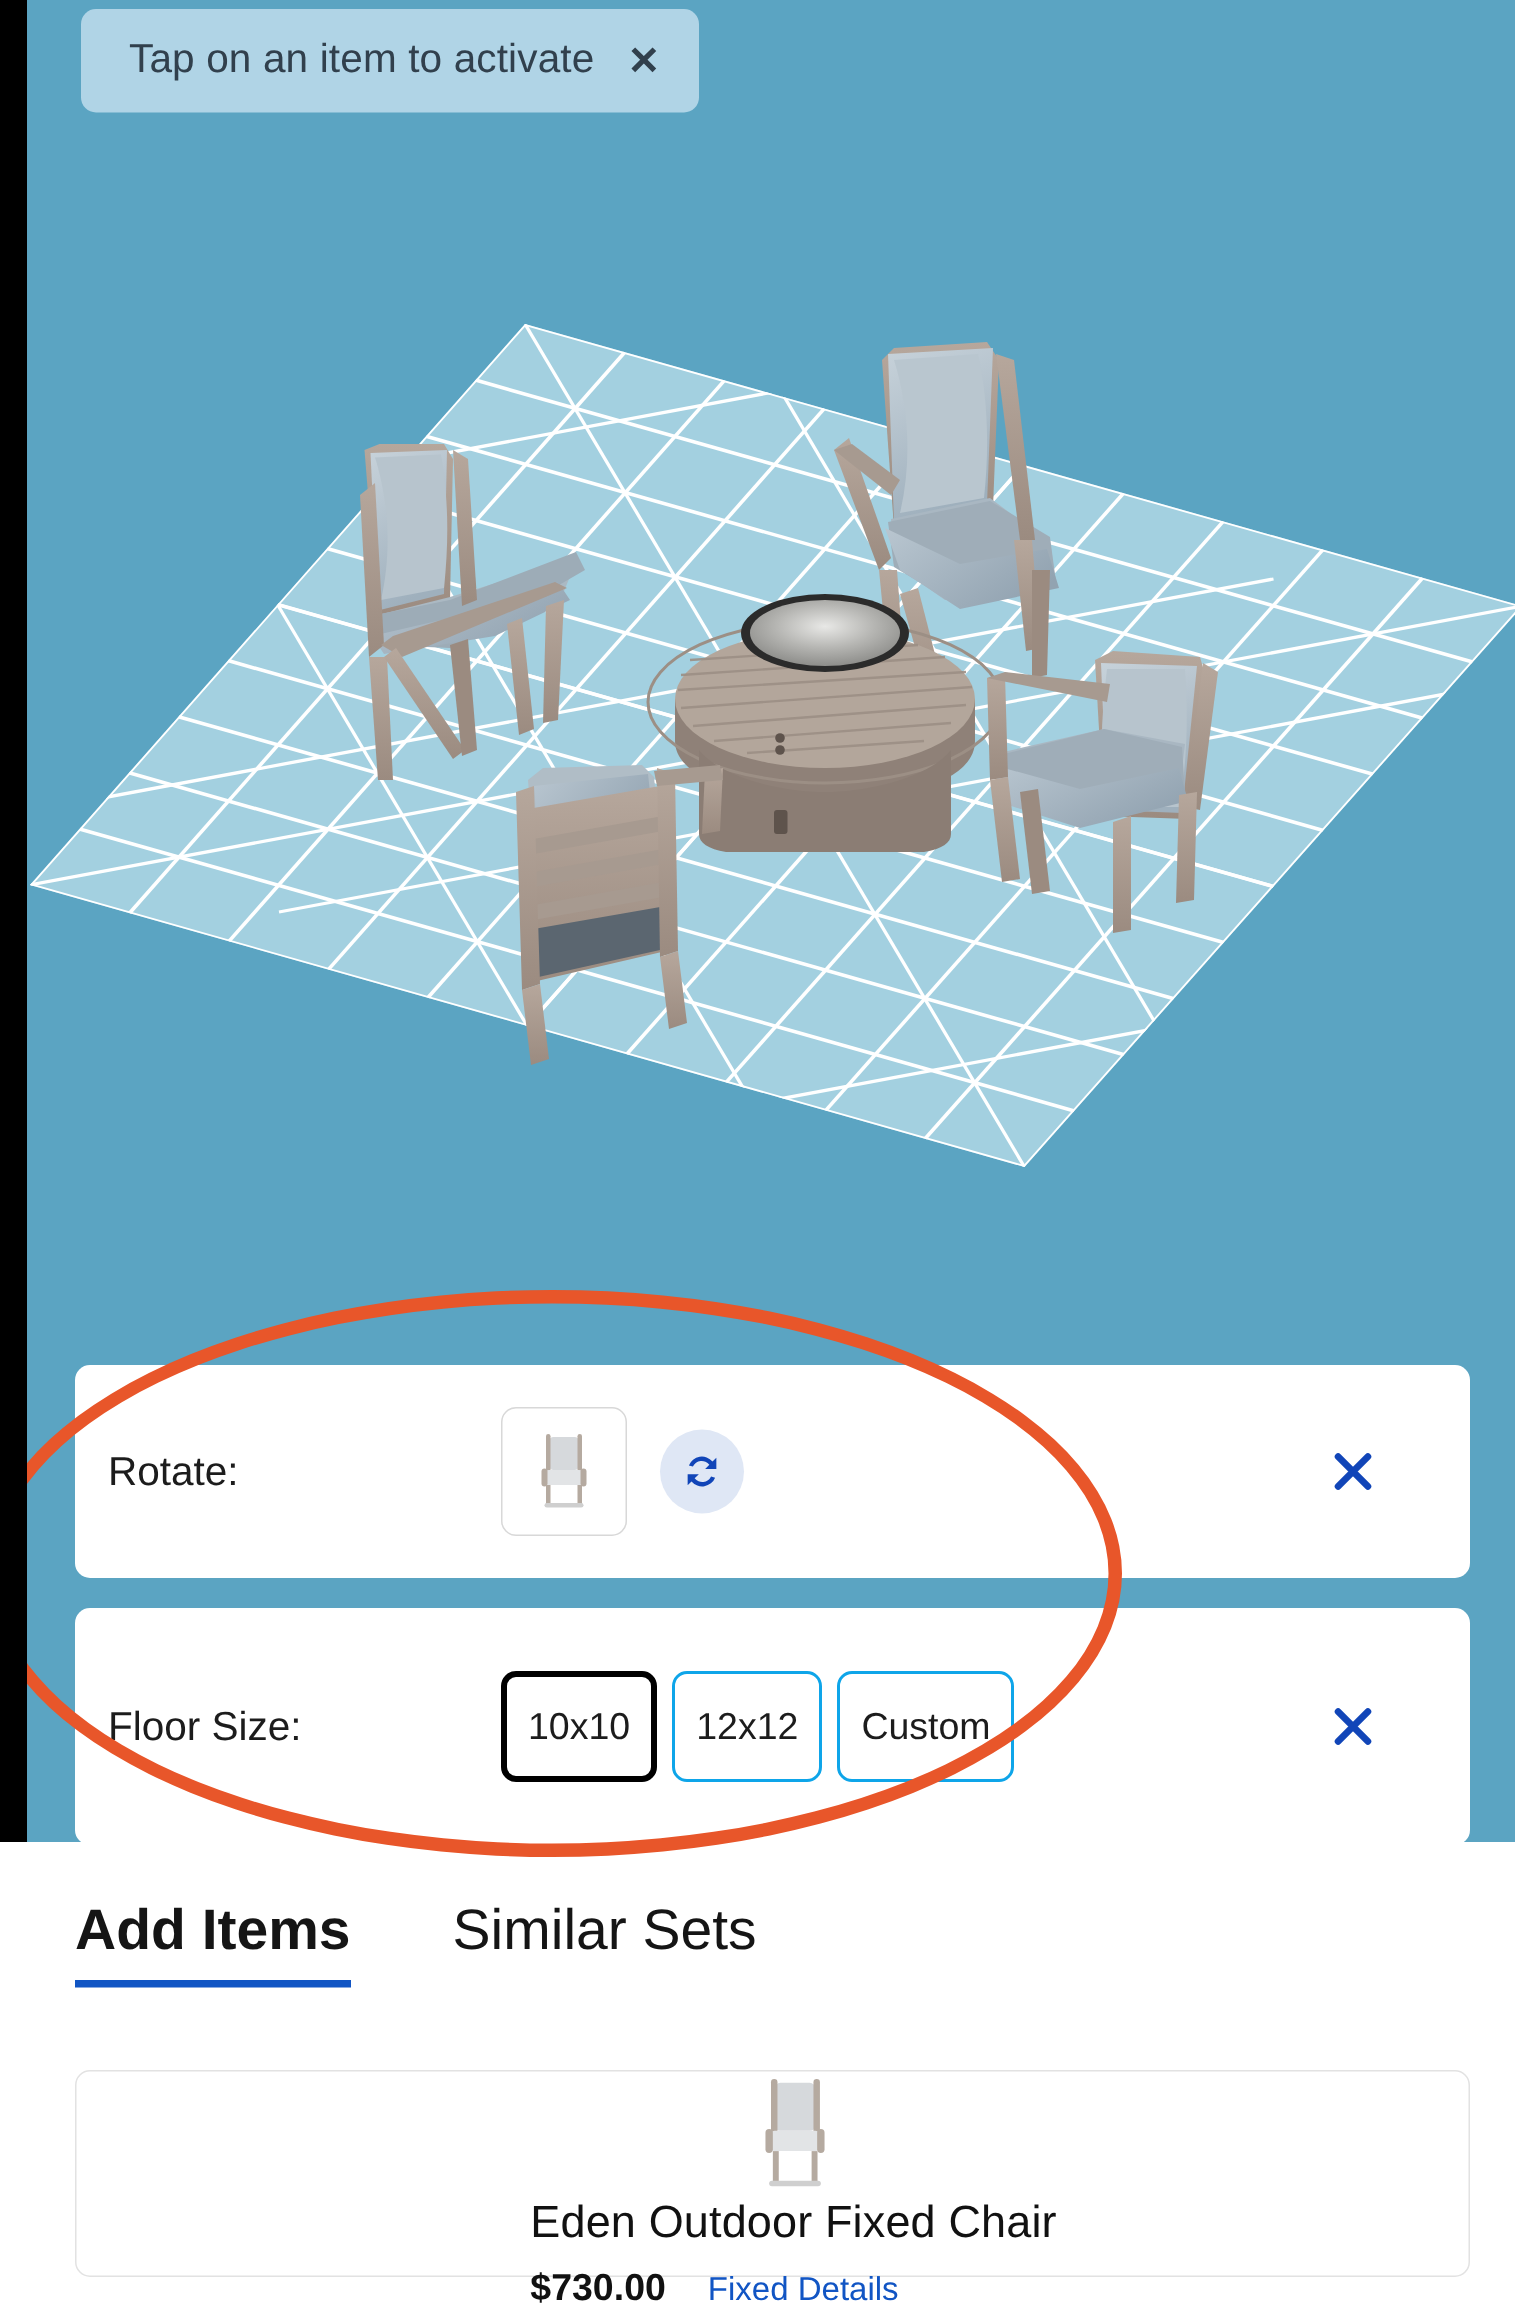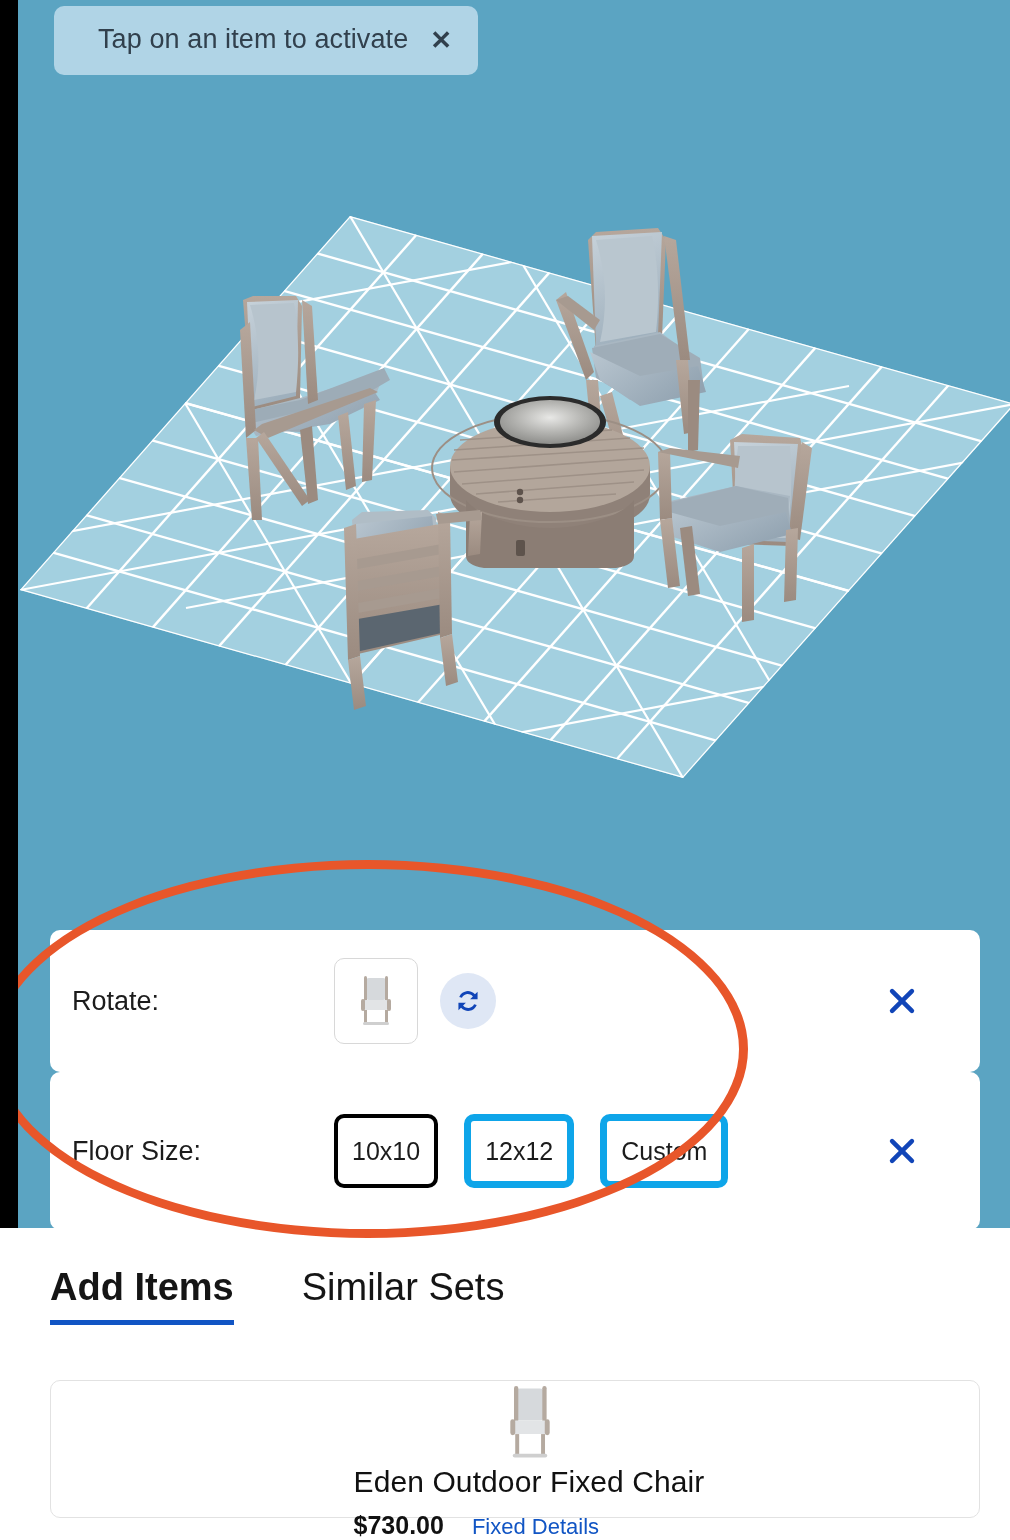--- a/index.html
+++ b/index.html
@@ -21,39 +21,39 @@
   .viewer {
     position: absolute; left: 0; top: 0; width: 1010px; height: 1228px;
     background: #5ba4c2; overflow: hidden;
   }
   .viewer-svg { position:absolute; left:0; top:0; width:1010px; height:1228px; }
 
   
   .toast {
     position: absolute; left: 54px; top: 6px;
     background: #b0d4e6; border-radius: 10px;
-    padding: 18px 26px 20px 44px;
+    padding: 18px 26px 20px 32px;
     display: flex; align-items: center; gap: 22px;
     z-index: 40;
   }
   .toast-text {
     font-size: 27px; color: #31404d; letter-spacing: .1px; white-space: nowrap;
   }
   .toast-close {
     font-size: 26px; font-weight: 700; color: #31404d; line-height: 1;
     cursor: pointer; user-select: none;
   }
 
   
   .card {
     position: absolute; left: 50px; width: 930px;
     background: #ffffff; border-radius: 10px;
     display: flex; align-items: center; z-index: 30;
   }
-  #card-rotate { top: 910px; height: 142px; margin-top: 20px; }
+  #card-rotate { top: 910px; height: 142px; }
   #card-floor  { top: 1072px; height: 158px; }
 
   .card-label {
     font-size: 27px; color: #1c1c1c; margin-left: 22px; width: 250px; flex: none;
   }
   .card-body { flex: 1; display: flex; align-items: center; }
 
   .thumb-box {
     width: 84px; height: 86px; border: 1px solid #d8d8d8; border-radius: 10px;
     background: #fff; display:flex; align-items:center; justify-content:center;
@@ -64,24 +64,24 @@
     display: flex; align-items: center; justify-content: center;
     margin-left: 22px; cursor: pointer; border: none;
   }
   .card-close {
     margin-left: auto; margin-right: 58px; cursor: pointer;
     display: flex; align-items: center; justify-content: center;
     width: 40px; height: 40px;
   }
   .card-close svg { display:block; }
 
-  .size-row { display: flex; align-items: center; gap: 26px; margin-left: 12px; }
+  .size-row { display: flex; align-items: center; gap: 10px; margin-left: 12px; }
   .size-btn {
     min-width: 92px; height: 74px; padding: 0 14px;
-    border: 7px solid #0ea5e9; border-radius: 10px; background: #fff;
+    border: 2px solid #0ea5e9; border-radius: 10px; background: #fff;
     font-family: "Liberation Sans", sans-serif; font-size: 25px; color: #1c1c1c;
     display: flex; align-items: center; justify-content: center; cursor: pointer;
   }
   .size-btn.selected { border: 4px solid #000000; }
 
   
   .highlight {
     position: absolute; left: -12px; top: 860px; width: 760px; height: 378px;
     border: 9px solid #e8562a; border-radius: 50%;
     z-index: 50; pointer-events: none; background: transparent;

